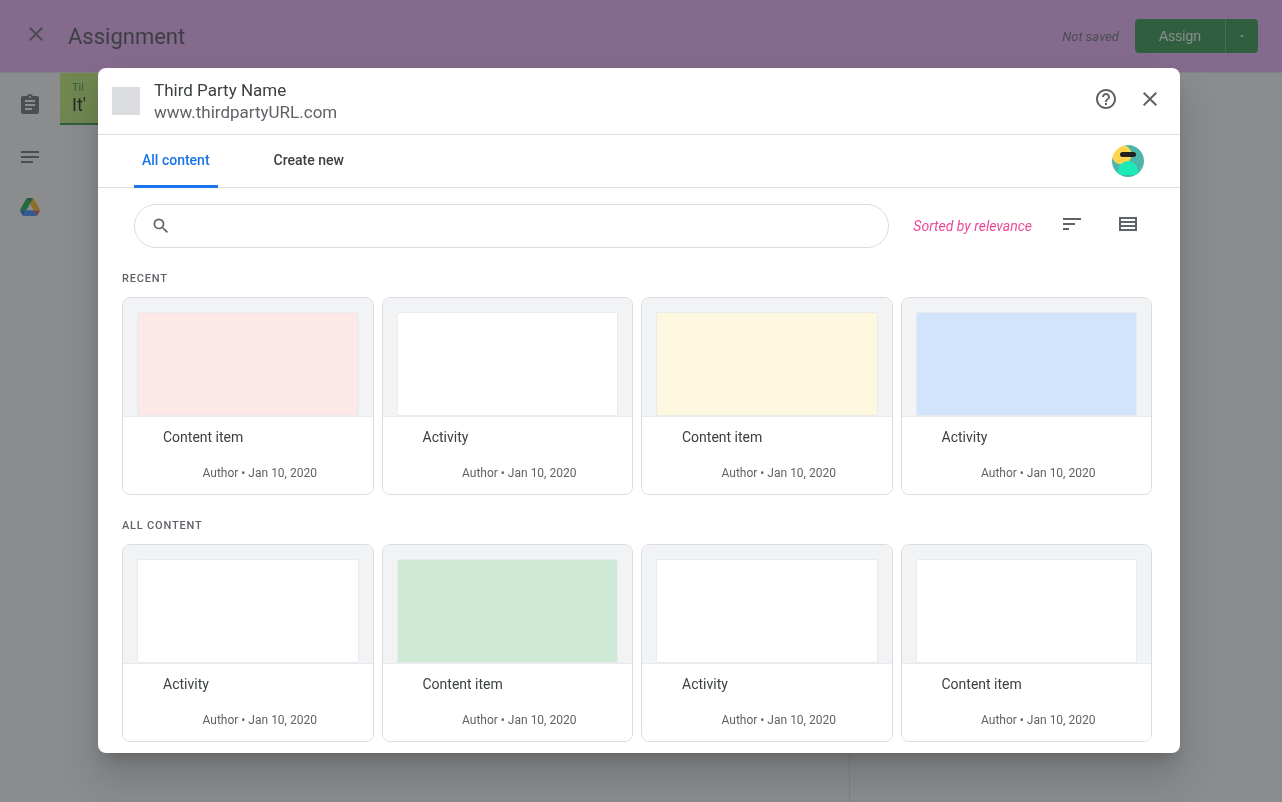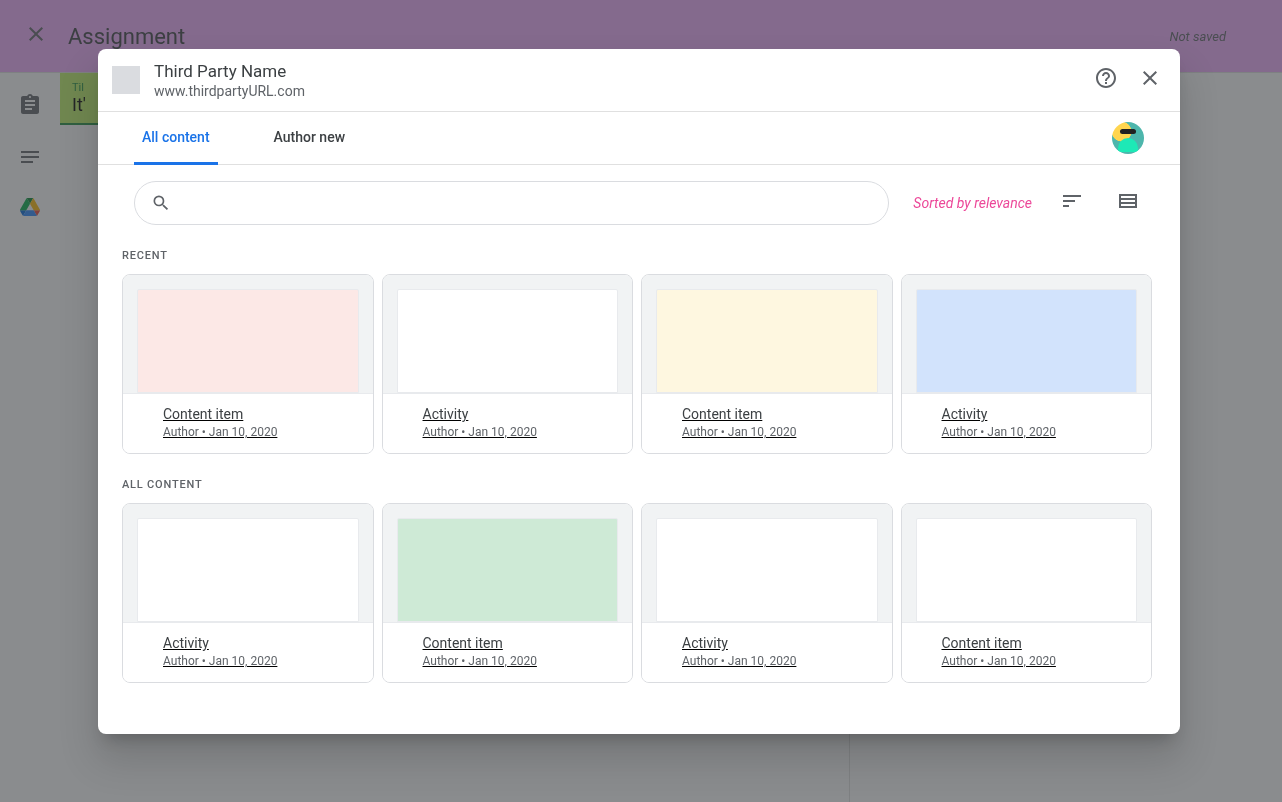--- a/index.html
+++ b/index.html
@@ -15,21 +15,21 @@
     .bg-header {
       height: 73px;
       border-bottom: 1px solid #e0e0e0;
       display: flex;
       align-items: center;
       padding: 0 24px;
       background: #f0abfc;
     }
     .bg-close { color: #5f6368; margin-right: 20px; }
     .bg-title { font-size: 22px; color: #3c4043; font-weight: 400; flex: 1; }
-    .bg-notsaved { font-size: 13px; color: #5f6368; font-style: italic; margin-right: 32px; }
+    .bg-notsaved { font-size: 13px; color: #5f6368; font-style: italic; margin-right: 16px; }
     .bg-assign-container { display: flex; }
     .bg-assign {
       background: #1e8e3e;
       color: #fff;
       border: none;
       padding: 9px 24px;
       font-size: 14px;
       font-weight: 500;
       border-radius: 4px 0 0 4px;
       border-right: 1px solid rgba(255,255,255,0.3);
@@ -52,21 +52,21 @@
     .bg-left { width: 790px; border-right: 1px solid #e0e0e0; }
 
     .dim-overlay {
       position: absolute; inset: 0;
       background: rgba(60,64,67,0.6);
       z-index: 5;
     }
     
     .modal {
       position: absolute;
-      top: 49px;
+      top: 68px;
       left: 98px;
       right: 102px;
       height: 685px;
       background: #fff;
       border-radius: 8px;
       z-index: 10;
       box-shadow: 0 11px 15px -7px rgba(0,0,0,0.2), 0 24px 38px 3px rgba(0,0,0,0.14);
       display: flex;
       flex-direction: column;
       overflow: hidden;
@@ -77,21 +77,21 @@
       padding: 12px 18px 12px 14px;
       border-bottom: 1px solid #e0e0e0;
     }
     .thirdparty-logo {
       width: 28px; height: 28px;
       background: #dadce0;
       margin-right: 14px;
     }
     .header-text { flex: 1; }
     .header-title { font-size: 17px; color: #3c4043; }
-    .header-url { font-size: 14px; color: #5f6368; margin-top: 2px;}
+    .header-url { font-size: 17px; color: #5f6368; margin-top: 2px;}
     .header-icons { display: flex; gap: 20px; color: #5f6368; }
     .header-icons > * { cursor: pointer; }
 
     .tab-row {
       display: flex;
       align-items: center;
       padding: 0 36px 0 36px;
       border-bottom: 1px solid #e0e0e0;
       height: 53px;
     }
@@ -159,21 +159,20 @@
       color: #5f6368;
       font-weight: 500;
       margin-bottom: 12px;
       margin-top: 4px;
     }
     .card-grid {
       display: grid;
       grid-template-columns: repeat(4, 1fr);
       gap: 8px;
       margin-bottom: 24px;
-      text-decoration: underline;
     }
     .card {
       border: 1px solid #dadce0;
       border-radius: 8px;
       overflow: hidden;
       background: #fff;
       cursor: pointer;
     }
     .card-thumb-wrap {
       background: #f1f3f4;
@@ -184,33 +183,41 @@
       width: 100%; height: 100%;
       border: 1px solid #e8eaed;
       border-radius: 2px 2px 0 0;
     }
     .card-meta {
       padding: 12px 16px 14px 40px;
       background: #fff;
       border-top: 1px solid #e8eaed;
     }
     .card-title { font-size: 14px; color: #3c4043;}
-    .card-sub { font-size: 12px; color: #5f6368; margin-top: 3px;}
+    .card-sub { font-size: 12px; color: #5f6368; margin-top: 21px; text-align: center;}
   </style>
 </head>
 <body>
 
 <div class="bg-header">
   <span class="bg-close">
     <svg width="24" height="24" viewBox="0 0 24 24">
         <path fill="currentColor" d="M19 6.41 17.59 5 12 10.59 6.41 5 5 6.41 10.59 12 5 17.59 6.41 19 12 13.41 17.59 19 19 17.59 13.41 12z"></path>
       </svg>
   </span>
   <span class="bg-title">Assignment</span>
   <span class="bg-notsaved">Not saved</span>
+  <div class="bg-assign-container">
+    <button class="bg-assign">Assign</button>
+    <button class="bg-assign-drop">
+      <svg width="10" height="10" viewBox="0 0 24 24">
+          <path fill="currentColor" d="M7 10l5 5 5-5z"></path>
+        </svg>
+    </button>
+  </div>
 </div>
 <div class="bg-body">
   <div class="bg-sidebar">
     <svg width="24" height="24" viewBox="0 0 24 24">
         <path fill="currentColor" d="M19 3h-4.18C14.4 1.84 13.3 1 12 1s-2.4.84-2.82 2H5c-1.1 0-2 .9-2 2v14c0 1.1.9 2 2 2h14c1.1 0 2-.9 2-2V5c0-1.1-.9-2-2-2zm-7 0c.55 0 1 .45 1 1s-.45 1-1 1-1-.45-1-1 .45-1 1-1zm2 14H7v-2h7v2zm3-4H7v-2h10v2zm0-4H7V7h10v2z"></path>
       </svg>
     <svg width="24" height="24" viewBox="0 0 24 24">
         <path fill="currentColor" d="M3 18h12v-2H3v2zM3 6v2h18V6H3zm0 7h18v-2H3v2z"></path>
       </svg>
     <svg width="20" height="20" viewBox="0 0 87.3 78">
@@ -252,21 +259,21 @@
         <svg width="24" height="24" viewBox="0 0 24 24">
             <path fill="currentColor" d="M19 6.41 17.59 5 12 10.59 6.41 5 5 6.41 10.59 12 5 17.59 6.41 19 12 13.41 17.59 19 19 17.59 13.41 12z"></path>
           </svg>
       </span>
     </div>
   </div>
 
   <div class="tab-row">
     <div class="tabs">
       <div class="tab active">All content</div>
-      <div class="tab">Author new</div>
+      <div class="tab">Create new</div>
     </div>
     <div class="avatar"></div>
   </div>
 
   <div class="controls-row">
     <div class="search-box">
       <svg width="20" height="20" viewBox="0 0 24 24" fill="#5f6368">
           <path d="M15.5 14h-.79l-.28-.27A6.471 6.471 0 0 0 16 9.5 6.5 6.5 0 1 0 9.5 16c1.61 0 3.09-.59 4.23-1.57l.27.28v.79l5 4.99L20.49 19l-4.99-5zm-6 0C7.01 14 5 11.99 5 9.5S7.01 5 9.5 5 14 7.01 14 9.5 11.99 14 9.5 14z"></path>
         </svg>
       <input type="text" style="">

